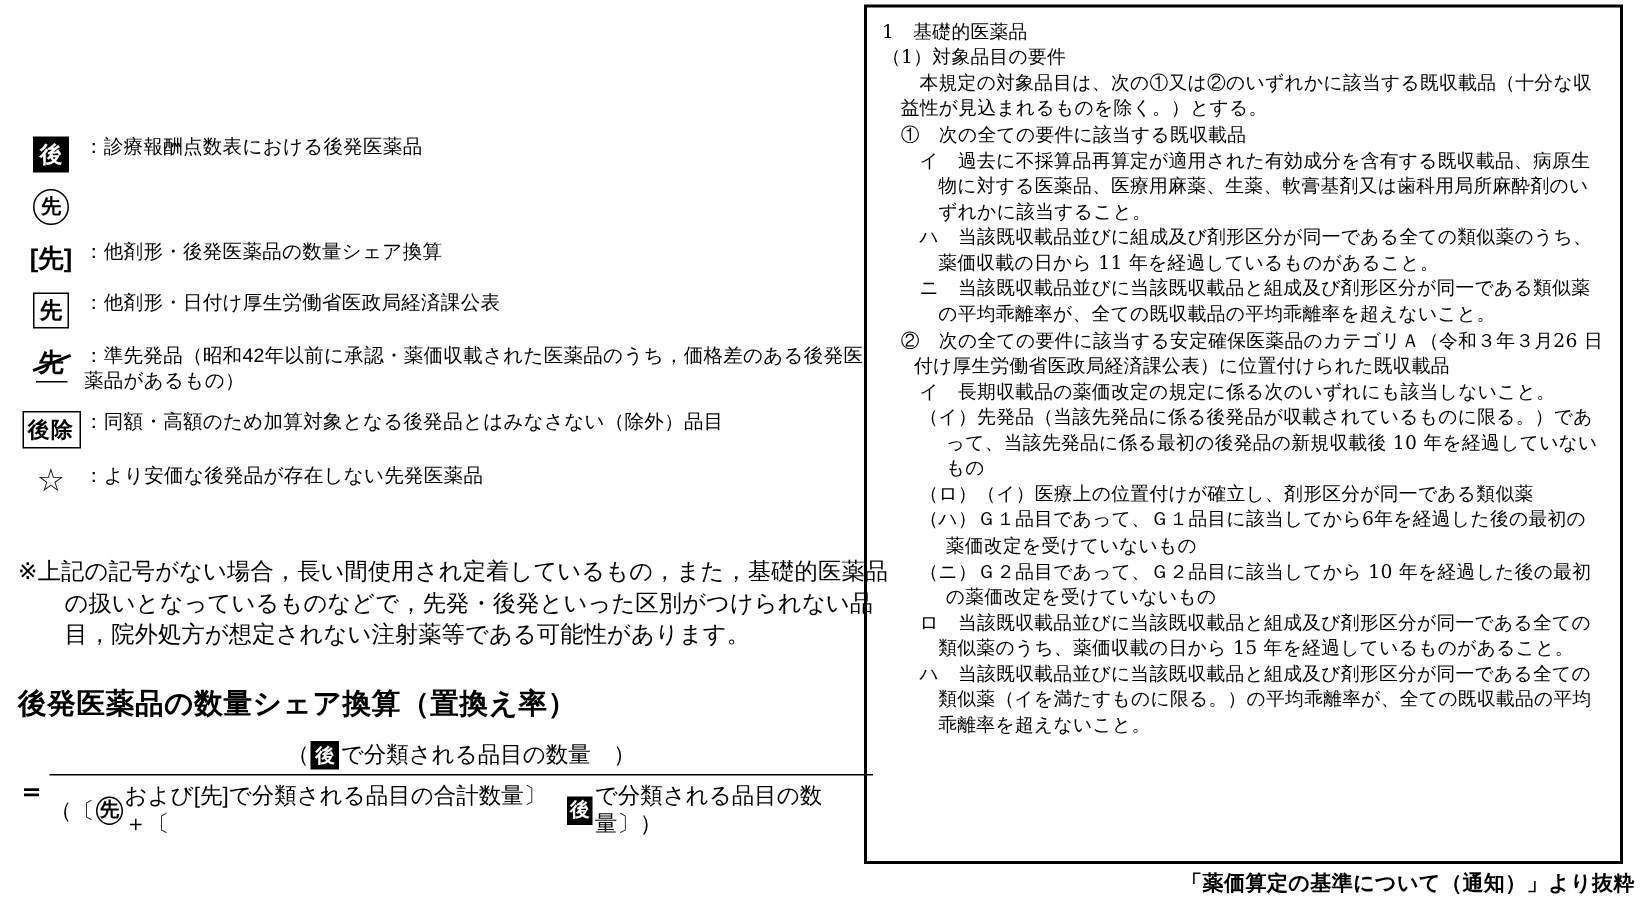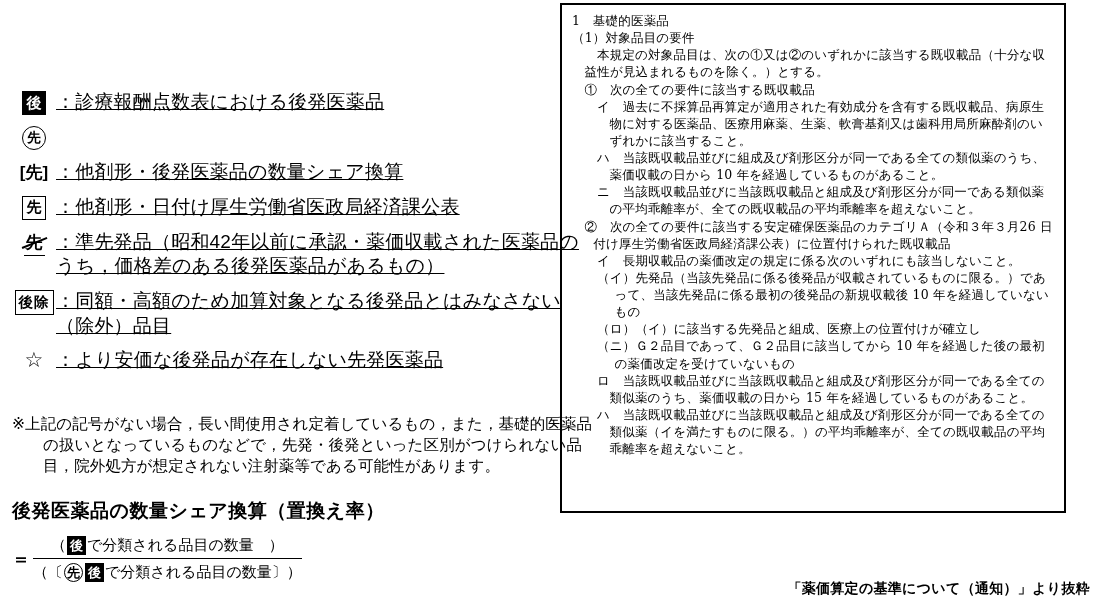--- a/index.html
+++ b/index.html
@@ -7,21 +7,21 @@
     width:1100px;height:606px;background:#ffffff;color:#000;
     font-family:"Liberation Sans","DejaVu Sans",sans-serif;
     position:relative;overflow:hidden;
   }
   .page{position:absolute;inset:0;}
 
   
   .left-col{position:absolute;left:12px;top:90px;width:570px;}
   .legend-row{display:flex;align-items:flex-start;margin-bottom:10px;}
   .sym-cell{flex:none;width:44px;display:flex;justify-content:center;padding-top:1px;}
-  .legend-txt{flex:1;font-size:19px;line-height:1.3;letter-spacing:.2px;text-decoration:underline;}
+  .legend-txt{flex:1;font-size:13px;line-height:1.3;letter-spacing:.2px;}
 
   .sym{font-weight:bold;display:inline-flex;align-items:center;justify-content:center;box-sizing:border-box;}
   .sym-black{width:24px;height:24px;background:#000;color:#fff;font-size:15px;}
   .sym-circle{width:24px;height:24px;border:1.6px solid #000;border-radius:50%;font-size:13.5px;}
   .sym-bracketed{font-size:17px;}
   .sym-box{width:24px;height:24px;border:1.4px solid #000;font-size:15px;}
   .sym-strike{position:relative;font-size:17px;padding:0 2px 1px 2px;border-bottom:1.6px solid #000;}
   .sym-strike::after{
     content:"";position:absolute;left:-3px;right:-3px;top:46%;height:1.6px;background:#000;
     transform:rotate(-22deg);
@@ -37,21 +37,21 @@
   .formula{margin-top:12px;display:flex;align-items:center;}
   .formula .eq{font-size:18px;font-weight:bold;margin-right:3px;}
   .frac{display:flex;flex-direction:column;align-items:center;font-size:15px;}
   .frac .num{display:flex;align-items:center;padding:0 8px 3px 8px;}
   .frac .den{display:flex;align-items:center;border-top:1.8px solid #000;padding-top:4px;}
   .sym-inline{width:19px;height:19px;font-size:13px;margin:0 1px;}
   .sym-inline.sym-circle{border-width:1.3px;}
 
   
   .right-panel{
-    position:absolute;left:560px;top:3px;width:506px;height:510px;
+    position:absolute;left:576px;top:3px;width:506px;height:573px;
     border:2px solid #000;box-sizing:border-box;
     padding:7px 11px 6px 10px;overflow:hidden;
     font-family:"DejaVu Serif","Liberation Serif",serif;
     font-size:12.5px;line-height:1.37;letter-spacing:.2px;
   }
   .right-panel p{margin:0;}
   .rp-intro{padding-left:1em;text-indent:1em;}
   .lv1{padding-left:1.7em;text-indent:-0.7em;margin-top:15px;}
   .lv2{padding-left:3em;text-indent:-1em;}
   .lv3{padding-left:3.4em;text-indent:-1.4em;}
@@ -125,41 +125,43 @@
       <span class="eq">＝</span>
       <div class="frac">
         <div class="num">
           <span>（</span>
           <span class="sym sym-black sym-inline">後</span>
           <span>で分類される品目の数量　）</span>
         </div>
         <div class="den">
           <span>（〔</span>
           <span class="sym sym-circle sym-inline">先</span>
+          <span>および[先]で分類される品目の合計数量〕＋〔</span>
           <span class="sym sym-black sym-inline">後</span>
           <span>で分類される品目の数量〕）</span>
         </div>
       </div>
     </div>
   </div>
 
   <div class="right-panel">
     <p>1　基礎的医薬品</p>
     <p>（1）対象品目の要件</p>
     <p class="rp-intro">本規定の対象品目は、次の①又は②のいずれかに該当する既収載品（十分な収益性が見込まれるものを除く。）とする。</p>
 
     <p class="lv1">①　次の全ての要件に該当する既収載品</p>
     <p class="lv2">イ　過去に不採算品再算定が適用された有効成分を含有する既収載品、病原生物に対する医薬品、医療用麻薬、生薬、軟膏基剤又は歯科用局所麻酔剤のいずれかに該当すること。</p>
-    <p class="lv2">ハ　当該既収載品並びに組成及び剤形区分が同一である全ての類似薬のうち、薬価収載の日から 10 年を経過しているものがあること。</p>
+    <p class="lv2">ハ　当該既収載品並びに組成及び剤形区分が同一である全ての類似薬のうち、薬価収載の日から 11 年を経過しているものがあること。</p>
     <p class="lv2">ニ　当該既収載品並びに当該既収載品と組成及び剤形区分が同一である類似薬の平均乖離率が、全ての既収載品の平均乖離率を超えないこと。</p>
 
     <p class="lv1">②　次の全ての要件に該当する安定確保医薬品のカテゴリＡ（令和３年３月26 日付け厚生労働省医政局経済課公表）に位置付けられた既収載品</p>
     <p class="lv2">イ　長期収載品の薬価改定の規定に係る次のいずれにも該当しないこと。</p>
     <p class="lv3">（イ）先発品（当該先発品に係る後発品が収載されているものに限る。）であって、当該先発品に係る最初の後発品の新規収載後 10 年を経過していないもの</p>
-    <p class="lv3">（ロ）（イ）に該当する先発品と組成、医療上の位置付けが確立し</p>
+    <p class="lv3">（ロ）（イ）医療上の位置付けが確立し、剤形区分が同一である類似薬</p>
+    <p class="lv3">（ハ）Ｇ１品目であって、Ｇ１品目に該当してから6年を経過した後の最初の薬価改定を受けていないもの</p>
     <p class="lv3">（ニ）Ｇ２品目であって、Ｇ２品目に該当してから 10 年を経過した後の最初の薬価改定を受けていないもの</p>
     <p class="lv2">ロ　当該既収載品並びに当該既収載品と組成及び剤形区分が同一である全ての類似薬のうち、薬価収載の日から 15 年を経過しているものがあること。</p>
     <p class="lv2">ハ　当該既収載品並びに当該既収載品と組成及び剤形区分が同一である全ての類似薬（イを満たすものに限る。）の平均乖離率が、全ての既収載品の平均乖離率を超えないこと。</p>
   </div>
 
   <div class="caption">「薬価算定の基準について（通知）」より抜粋</div>
 
 </div>
 
 </body></html>

